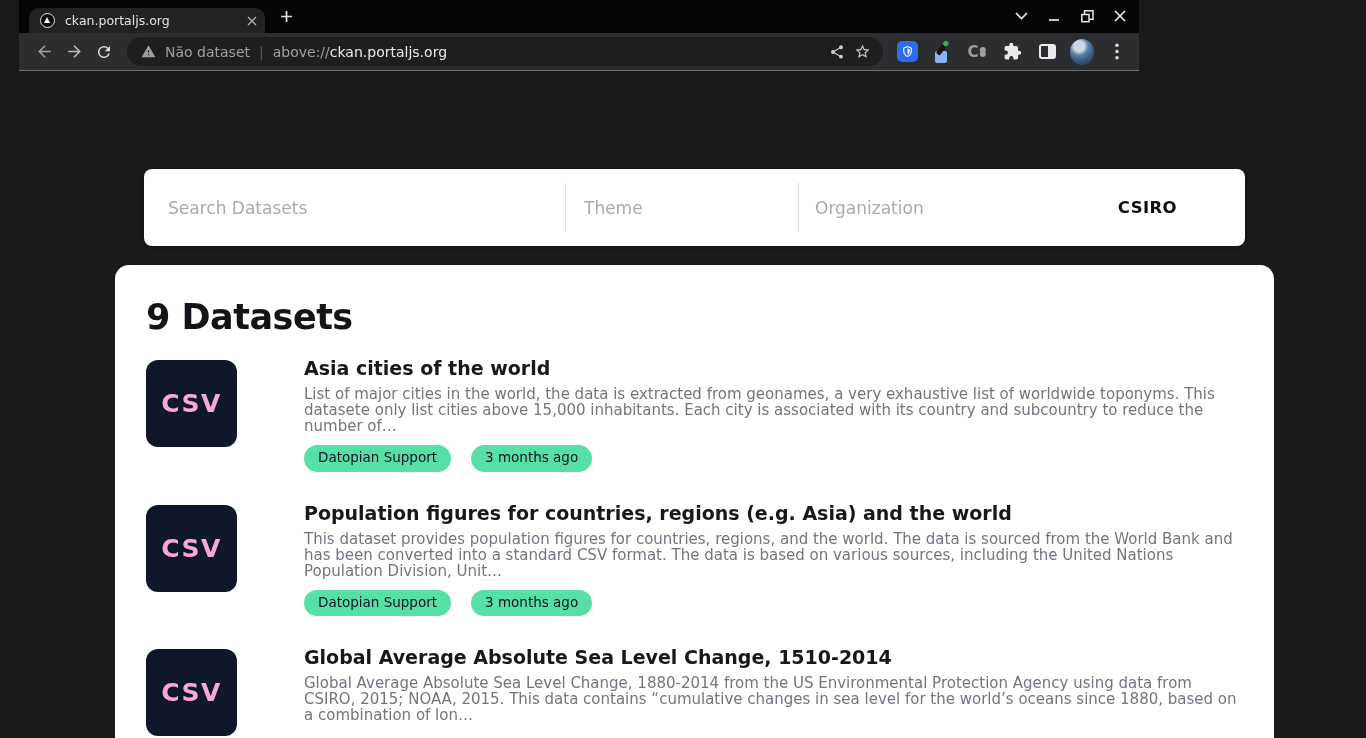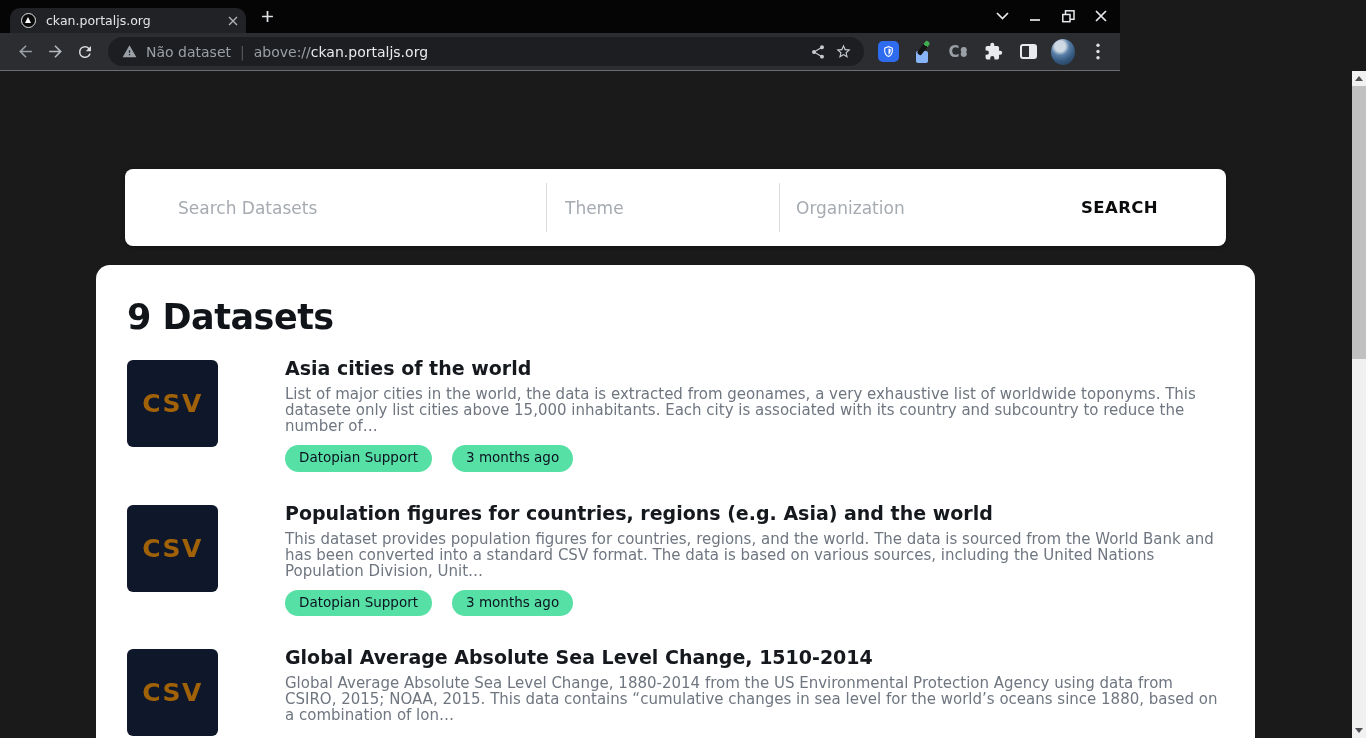--- a/index.html
+++ b/index.html
@@ -1,18 +1,18 @@
 <!DOCTYPE html>
 <html><head>
 <meta charset="utf-8">
 <style>
   * { margin:0; padding:0; box-sizing:border-box; }
   html,body { width:1366px; height:738px; overflow:hidden; background:#1a1a1b;
     font-family:"DejaVu Sans","Liberation Sans",sans-serif; }
-  .browser { position:relative; width:1120px; height:738px; }
+  .browser { position:relative; width:1120px; height:738px;margin-left:19px; }
 
   
   .tabstrip { position:absolute; top:0; left:0; width:100%; height:33px; background:#050505; }
   .tab { position:absolute; left:10px; top:8px; width:236px; height:25px; background:#202225;
     border-radius:10px 10px 0 0; display:flex; align-items:center; padding:0 8px 0 11px; }
   .favicon { width:15px; height:15px; border-radius:50%; background:#0a0a0a;
     border:1.5px solid #e3e3e3; position:relative; flex:none; }
   .favicon::after { content:""; position:absolute; left:2.5px; top:2.5px;
     border-left:3.5px solid transparent; border-right:3.5px solid transparent;
     border-bottom:6px solid #fff; }
@@ -57,36 +57,36 @@
 
   
   .page { position:absolute; top:71px; left:0; width:1366px; height:667px; background:#1a1a1b;
     overflow:hidden; }
 
   .searchbar { position:absolute; left:125px; top:98px; width:1101px; height:77px; background:#fff;
     border-radius:8px; display:flex; align-items:stretch; box-shadow:0 1px 4px rgba(0,0,0,.35); }
   .sfield { border:none; outline:none; background:transparent; font-size:17px; color:#16181c;
     font-family:"DejaVu Sans","Liberation Sans",sans-serif; }
   .sfield::placeholder { color:#a6abb1; }
-  .f1 { width:421px; padding-left:53px; }
+  .f1 { width:421px; padding-left:24px; }
   .f2 { width:232px; padding-left:18px; }
   .f3 { width:240px; padding-left:16px; }
   .divider { width:1px; background:#d9dce0; margin:14px 0; flex:none; }
   .search-btn { margin-left:auto; border:none; background:none; cursor:pointer; font-weight:700;
     font-size:16.5px; letter-spacing:.4px; color:#0a0c0e; padding:0 68px 0 24px;
     font-family:"DejaVu Sans","Liberation Sans",sans-serif; }
 
   .results-card { position:absolute; left:96px; top:194px; width:1159px; height:620px;
     background:#fff; border-radius:14px; padding:31px 31px 0; }
   .results-heading { font-size:35px; font-weight:800; letter-spacing:-.5px; color:#111418;
     line-height:42px; }
   .items-list { margin-top:22px; }
   .dataset-item { display:flex; gap:67px; }
   .dataset-item + .dataset-item { margin-top:33px; }
-  .format-icon { width:91px; height:87px; border-radius:6px; background:#0f172a; color:#a16207;
+  .format-icon { width:91px; height:87px; border-radius:12px; background:#0f172a; color:#f9a8d4;
     display:flex; align-items:center; justify-content:center; font-size:25px; font-weight:700;
     letter-spacing:1.5px; flex:none; }
   .item-body { flex:1; min-width:0; margin-top:-4px; }
   .item-title { font-size:19px; font-weight:700; color:#15181d; line-height:24px; cursor:pointer; }
   .item-desc { font-size:15px; color:#6f7680; line-height:16px; margin-top:6px; max-width:940px; }
   .badges { display:flex; gap:20px; margin-top:11px; }
   .badge { background:#57e0a5; color:#0c1320; font-size:13.5px; line-height:1;
     padding:6px 14px 7px; border-radius:999px; white-space:nowrap; }
 
   
@@ -224,21 +224,21 @@
   </div>
 
   <div class="page">
 
     <div class="searchbar">
       <input class="sfield f1" type="text" placeholder="Search Datasets" style="">
       <span class="divider"></span>
       <input class="sfield f2" type="text" placeholder="Theme" style="">
       <span class="divider"></span>
       <input class="sfield f3" type="text" placeholder="Organization" style="">
-      <button class="search-btn">SEARCH</button>
+      <button class="search-btn">CSIRO</button>
     </div>
 
     <div class="results-card">
       <div class="results-heading">9 Datasets</div>
 
       <div class="items-list">
 
         <div class="dataset-item">
           <div class="format-icon">CSV</div>
           <div class="item-body">

